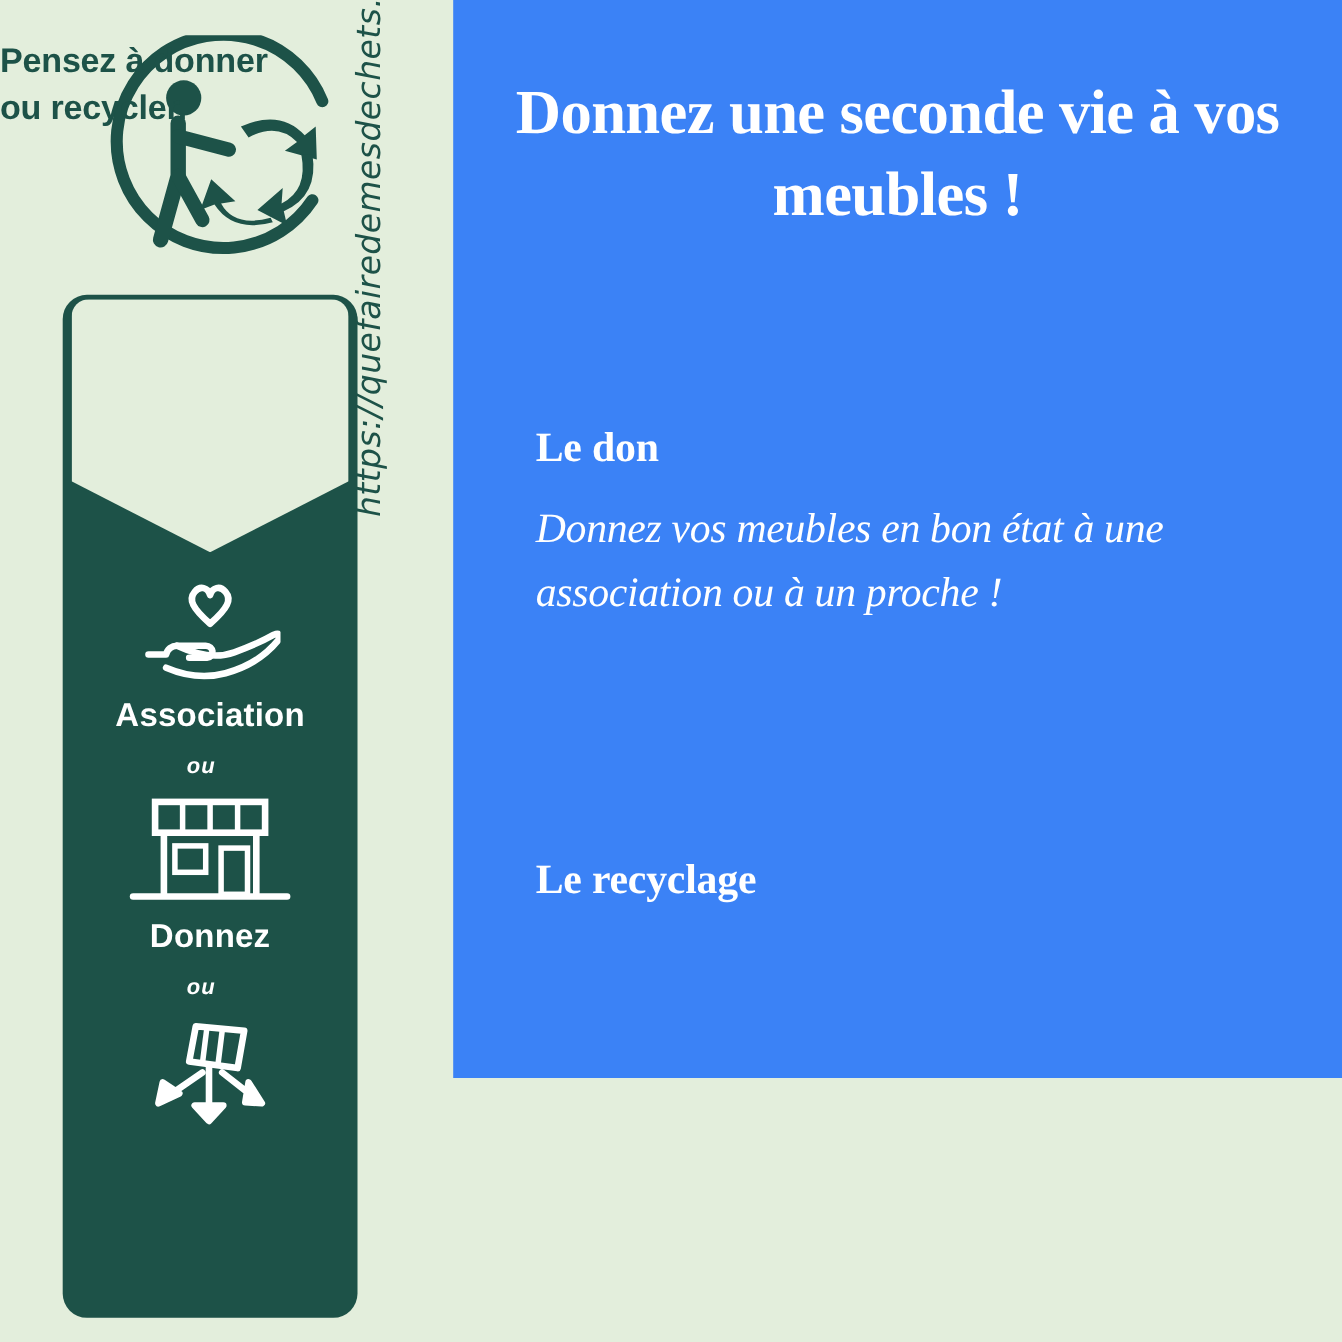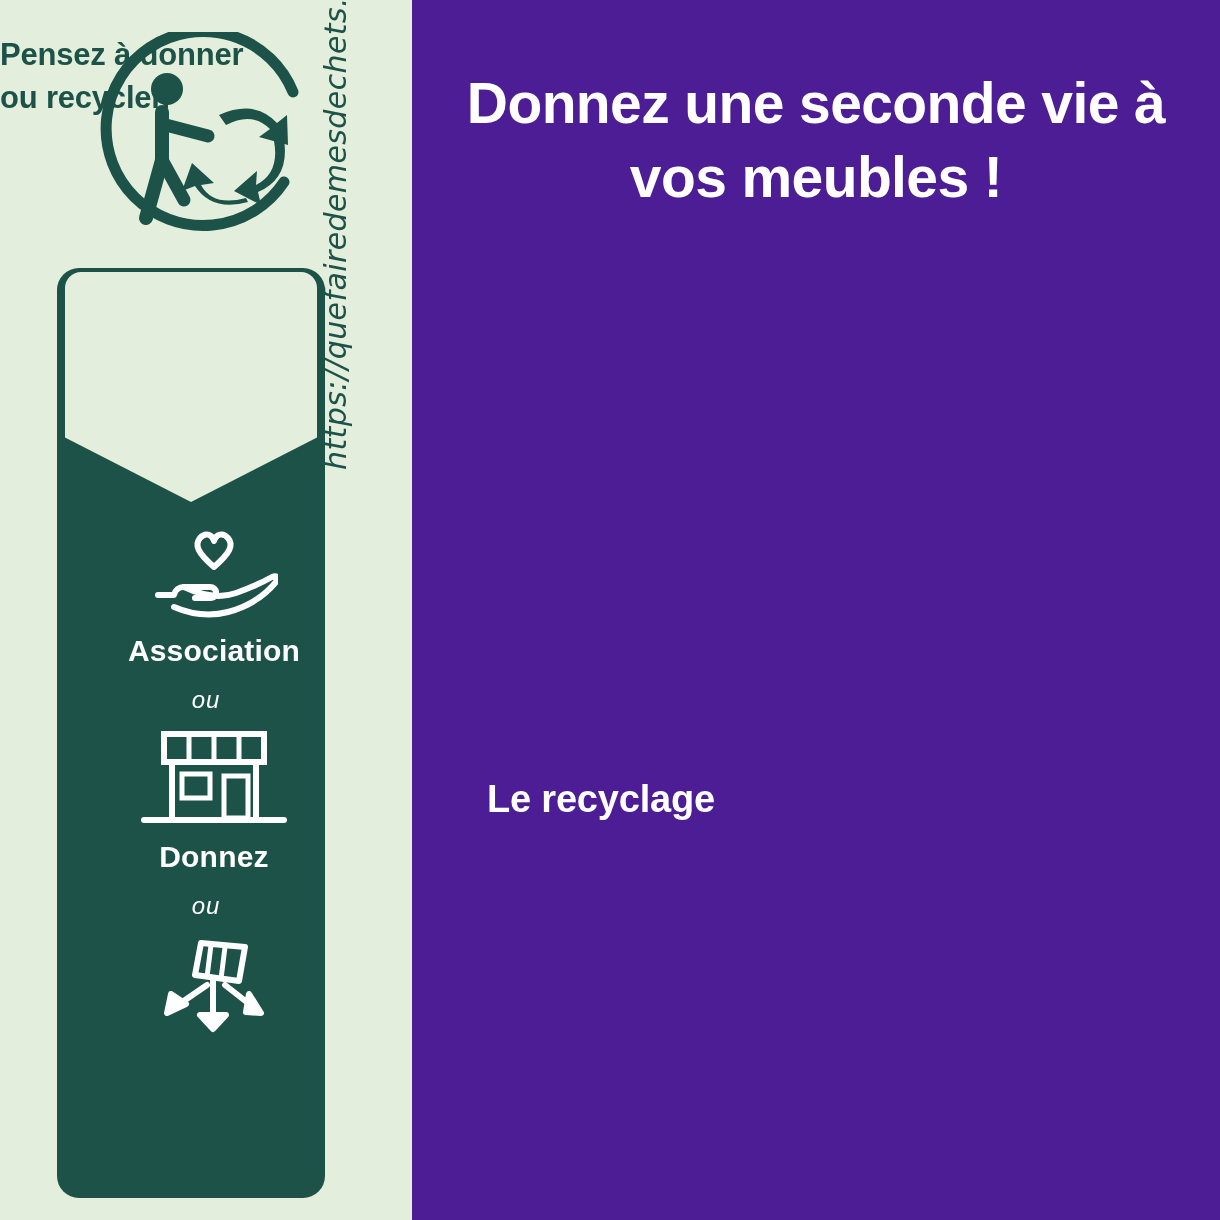--- a/index.html
+++ b/index.html
@@ -68,61 +68,62 @@
     line-height: 1.38;
     letter-spacing: -0.2px;
   }
   .steps {
     position: absolute;
     left: 57px;
     top: 520px;
     width: 268px;
     text-align: center;
     color: #ffffff;
-    padding-left: 23px;
   }
   .step-icon {
     height: 110px;
     display: flex;
     align-items: center;
     justify-content: center;
   }
   .step-label {
     font-size: 30px;
     font-weight: bold;
     letter-spacing: 0.2px;
     margin-top: 4px;
   }
   .step-or {
-    font-size: 24px;
+    font-size: 20px;
     font-style: italic;
     margin: 18px 16px 12px 0;
     letter-spacing: 1px;
+    font-weight: bold;
   }
   .url-vertical {
     position: absolute;
     left: 318px;
     top: 470px;
     width: 620px;
     transform: rotate(-90deg);
     transform-origin: left top;
     color: #1d5248;
     font-family: "DejaVu Sans", sans-serif;
     font-style: italic;
     font-size: 30px;
     letter-spacing: 0.4px;
     white-space: nowrap;
   }
   
   .right-panel {
     position: relative;
     flex: 1 1 auto;
-    height: 1220px;
-    background: #4c1d95;
+    height: 980px;
+    background: #3b82f6;
     color: #ffffff;
+    font-family: Liberation Serif, serif;
   }
   .headline {
     position: absolute;
     left: 40px;
     top: 66px;
     width: 728px;
     text-align: center;
     font-size: 57px;
     font-weight: bold;
     line-height: 1.3;
@@ -230,19 +231,23 @@
       </div>
     </div>
 
     <div class="url-vertical">https://quefairedemesdechets.fr</div>
   </div>
 
   <div class="right-panel">
 
     <div class="headline">Donnez une seconde vie à vos meubles !</div>
 
+    <div class="section don">
+      <div class="section-title">Le don</div>
+      <div class="section-body">Donnez vos meubles en bon état à une association ou à un proche !</div>
+    </div>
 
     <div class="section recyclage">
       <div class="section-title">Le recyclage</div>
     </div>
 
   </div>
 </div>
 
 </body></html>

